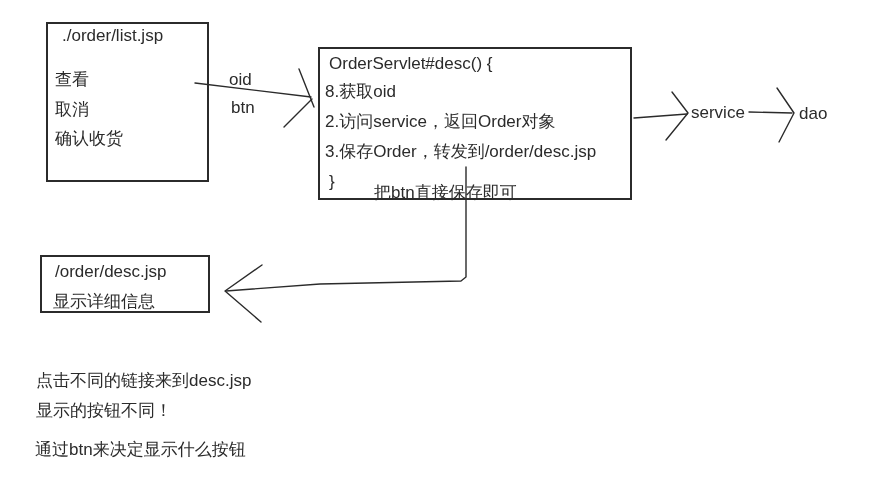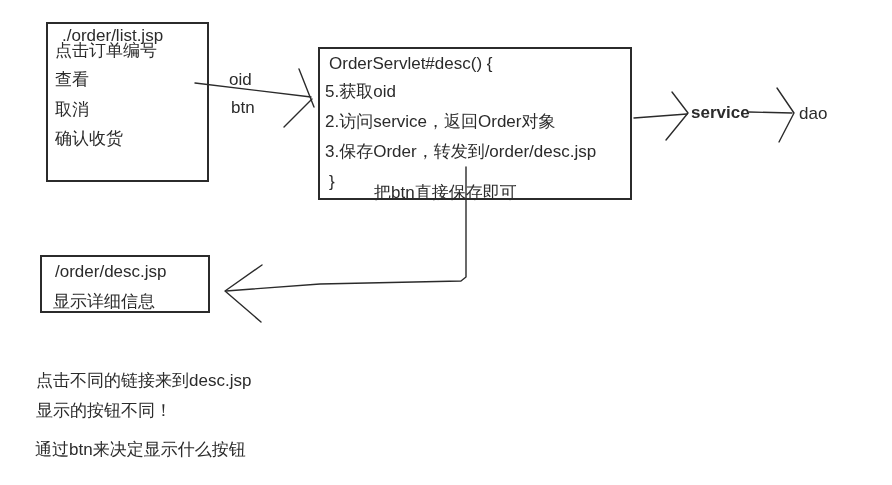--- a/index.html
+++ b/index.html
@@ -59,42 +59,41 @@
     </g>
 
     <g>
       <polyline points="466,167 466,277 461,281 320,284 226,291"></polyline>
       <polyline points="262,265 225,291 261,322"></polyline>
     </g>
   </svg>
 
   <div class="box" id="list-box">
     <div class="abs" style="left:14px; top:2px;">./order/list.jsp</div>
-    <div class="abs" style="left:7px;  top:17px;">点击订单编号</div>
     <div class="abs" style="left:7px;  top:46px;">查看</div>
     <div class="abs" style="left:7px;  top:76px;">取消</div>
     <div class="abs" style="left:7px;  top:105px;">确认收货</div>
   </div>
 
   <div class="box" id="servlet-box">
     <div class="abs" style="left:9px; top:5px;">OrderServlet#desc() {</div>
-    <div class="abs" style="left:5px; top:33px;">5.获取oid</div>
+    <div class="abs" style="left:5px; top:33px;">8.获取oid</div>
     <div class="abs" style="left:5px; top:63px;">2.访问service，返回Order对象</div>
     <div class="abs" style="left:5px; top:93px;">3.保存Order，转发到/order/desc.jsp</div>
     <div class="abs" style="left:9px; top:123px;">}</div>
   </div>
 
   <div class="box" id="desc-box">
     <div class="abs" style="left:13px; top:5px;">/order/desc.jsp</div>
     <div class="abs" style="left:11px; top:36px;font-family:Liberation Mono, monospace;">显示详细信息</div>
   </div>
 
   <div class="abs" style="left:229px; top:70px;">oid</div>
   <div class="abs" style="left:231px; top:98px;">btn</div>
-  <div class="abs" style="left:691px; top:103px;font-weight:bold;">service</div>
+  <div class="abs" style="left:691px; top:103px;">service</div>
   <div class="abs" style="left:799px; top:104px;">dao</div>
   <div class="abs note" style="left:374px; top:183px;">把btn直接保存即可</div>
 
   <div class="abs" style="left:36px; top:371px;">点击不同的链接来到desc.jsp</div>
   <div class="abs" style="left:36px; top:401px;">显示的按钮不同！</div>
   <div class="abs" style="left:35px; top:440px;">通过btn来决定显示什么按钮</div>
 
 </div>
 
 </body></html>

